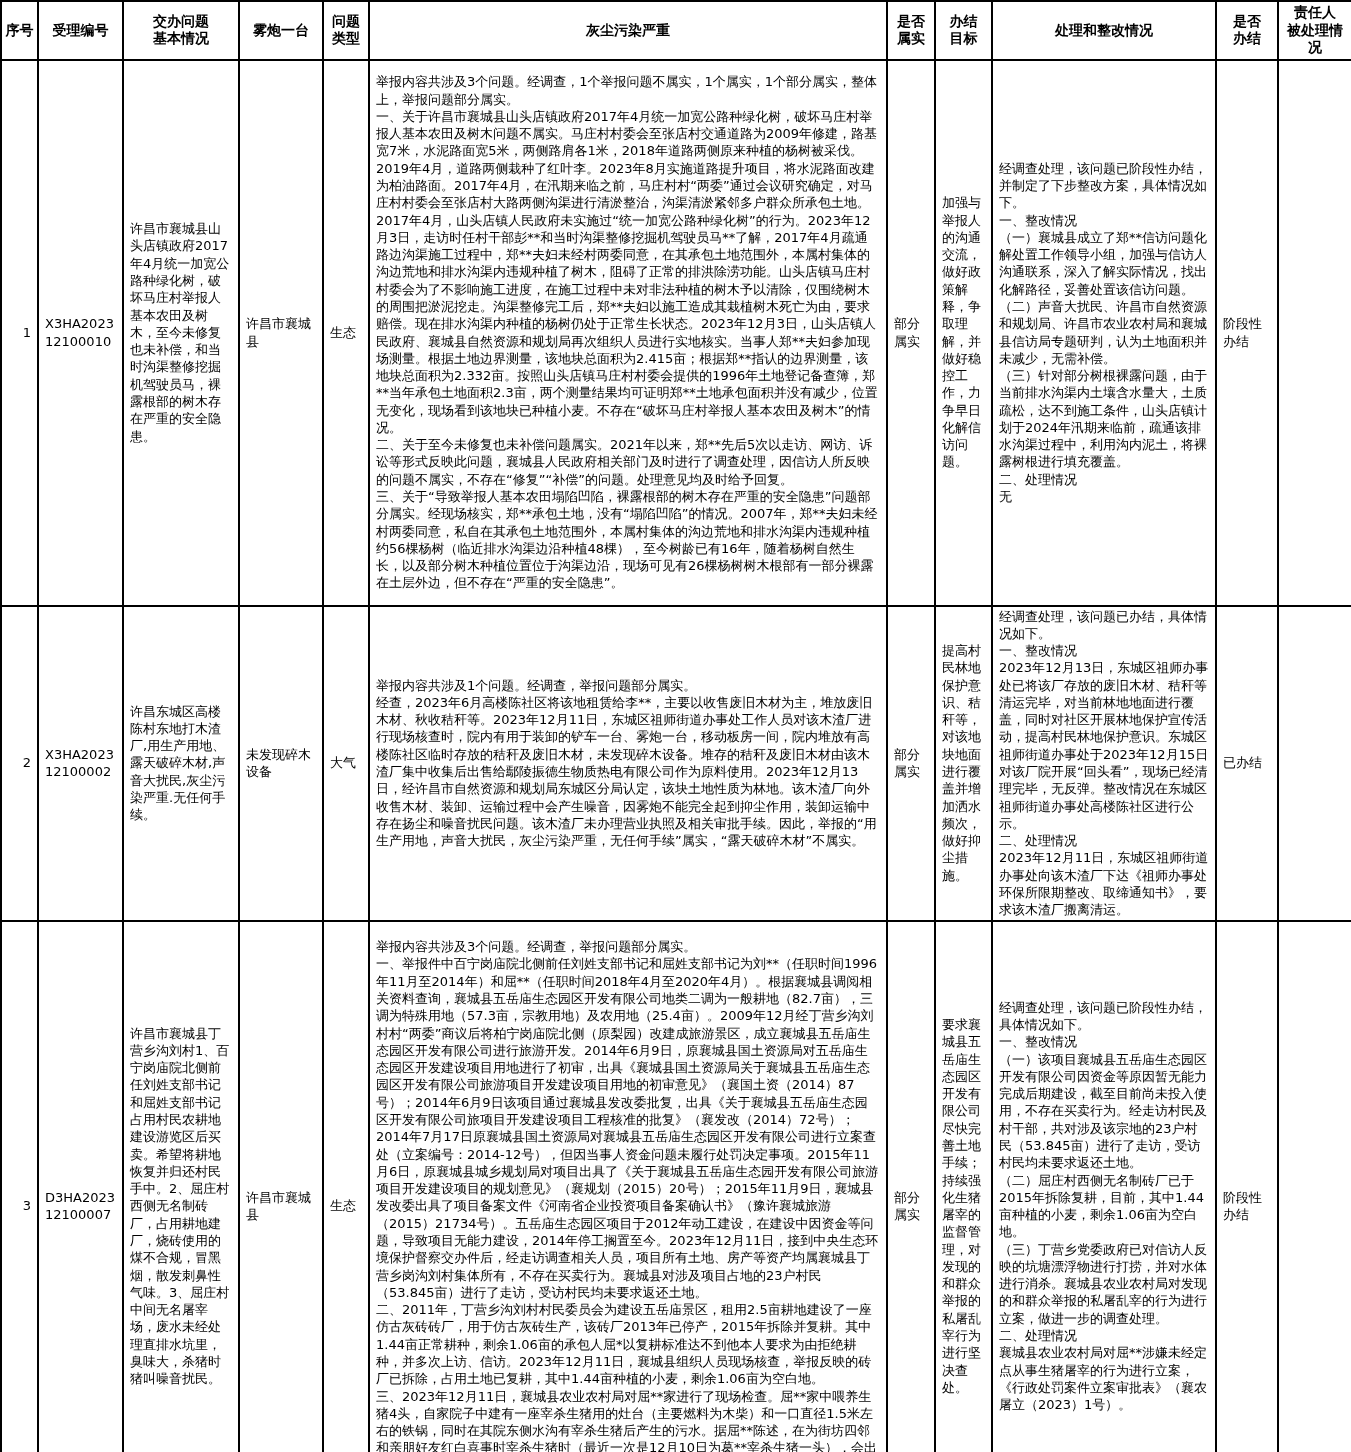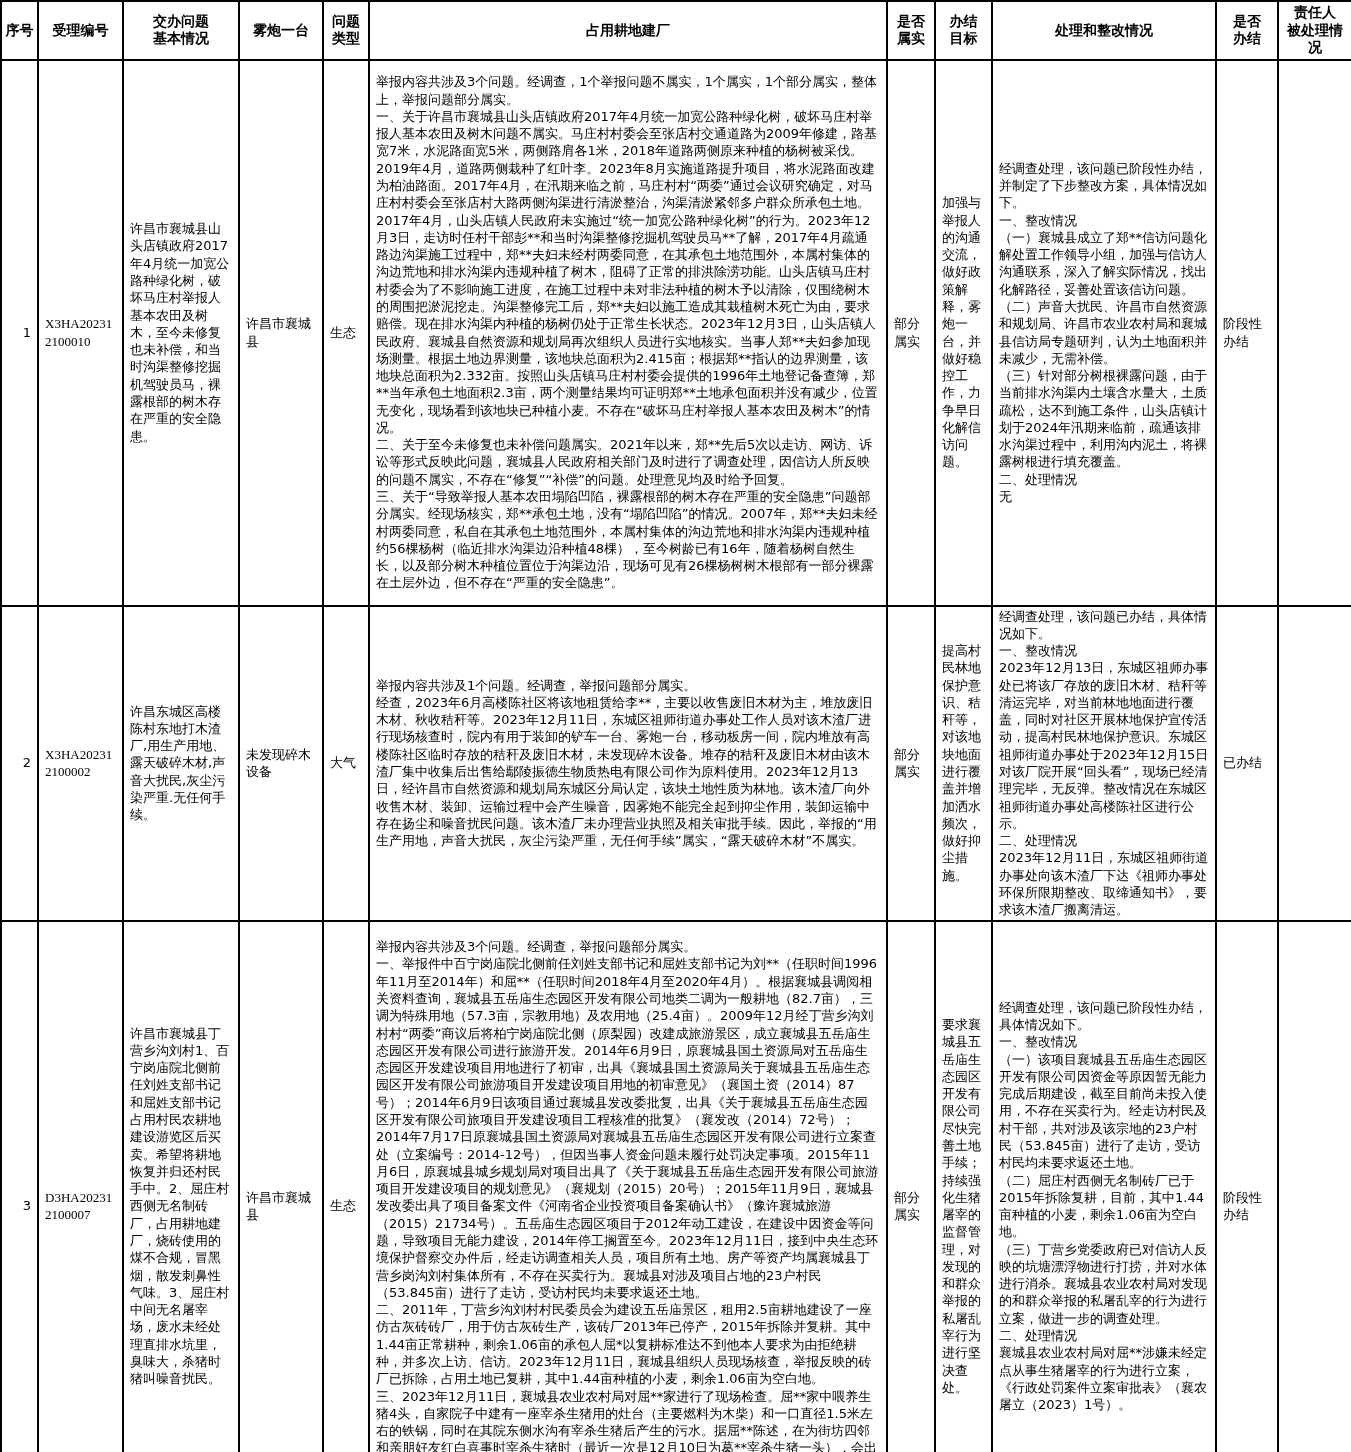--- a/index.html
+++ b/index.html
@@ -17,21 +17,21 @@
   table.report th {
     font-size:14px;
     font-weight:bold;
     text-align:center;
     white-space:pre-line;
     line-height:1.25;
     padding:2px 1px;
   }
   td.pre { white-space:pre-wrap; text-align:left; }
   td.seq { text-align:right; padding-right:2px; }
-  td.caseno { word-break:break-all; text-align:left;font-family:Liberation Serif, serif; }
+  td.caseno { word-break:break-all; text-align:left; }
   td.mid { text-align:left; }
 </style>
 </head>
 <body>
 
 <table class="report">
   <colgroup>
     <col style="width:37px">
       <col style="width:85px">
       <col style="width:116px">
@@ -46,21 +46,21 @@
   </colgroup>
   <thead>
     <tr style="height:57px">
       <th>序号</th>
       <th>受理编号</th>
       <th>交办问题
 基本情况</th>
       <th>雾炮一台</th>
       <th>问题
 类型</th>
-      <th>占用耕地建厂</th>
+      <th>灰尘污染严重</th>
       <th>是否
 属实</th>
       <th>办结
 目标</th>
       <th>处理和整改情况</th>
       <th>是否
 办结</th>
       <th>责任人
 被处理情
 况</th>
@@ -71,21 +71,21 @@
       <td class="seq">1</td>
       <td class="caseno">X3HA202312100010</td>
       <td class="pre">许昌市襄城县山头店镇政府2017年4月统一加宽公路种绿化树，破坏马庄村举报人基本农田及树木，至今未修复也未补偿，和当时沟渠整修挖掘机驾驶员马，裸露根部的树木存在严重的安全隐患。</td>
       <td class="mid">许昌市襄城县</td>
       <td class="mid">生态</td>
       <td class="pre">举报内容共涉及3个问题。经调查，1个举报问题不属实，1个属实，1个部分属实，整体上，举报问题部分属实。
 一、关于许昌市襄城县山头店镇政府2017年4月统一加宽公路种绿化树，破坏马庄村举报人基本农田及树木问题不属实。马庄村村委会至张店村交通道路为2009年修建，路基宽7米，水泥路面宽5米，两侧路肩各1米，2018年道路两侧原来种植的杨树被采伐。2019年4月，道路两侧栽种了红叶李。2023年8月实施道路提升项目，将水泥路面改建为柏油路面。2017年4月，在汛期来临之前，马庄村村“两委”通过会议研究确定，对马庄村村委会至张店村大路两侧沟渠进行清淤整治，沟渠清淤紧邻多户群众所承包土地。2017年4月，山头店镇人民政府未实施过“统一加宽公路种绿化树”的行为。2023年12月3日，走访时任村干部彭**和当时沟渠整修挖掘机驾驶员马**了解，2017年4月疏通路边沟渠施工过程中，郑**夫妇未经村两委同意，在其承包土地范围外，本属村集体的沟边荒地和排水沟渠内违规种植了树木，阻碍了正常的排洪除涝功能。山头店镇马庄村村委会为了不影响施工进度，在施工过程中未对非法种植的树木予以清除，仅围绕树木的周围把淤泥挖走。沟渠整修完工后，郑**夫妇以施工造成其栽植树木死亡为由，要求赔偿。现在排水沟渠内种植的杨树仍处于正常生长状态。2023年12月3日，山头店镇人民政府、襄城县自然资源和规划局再次组织人员进行实地核实。当事人郑**夫妇参加现场测量。根据土地边界测量，该地块总面积为2.415亩；根据郑**指认的边界测量，该地块总面积为2.332亩。按照山头店镇马庄村村委会提供的1996年土地登记备查簿，郑**当年承包土地面积2.3亩，两个测量结果均可证明郑**土地承包面积并没有减少，位置无变化，现场看到该地块已种植小麦。不存在“破坏马庄村举报人基本农田及树木”的情况。
 二、关于至今未修复也未补偿问题属实。2021年以来，郑**先后5次以走访、网访、诉讼等形式反映此问题，襄城县人民政府相关部门及时进行了调查处理，因信访人所反映的问题不属实，不存在“修复”“补偿”的问题。处理意见均及时给予回复。
 三、关于“导致举报人基本农田塌陷凹陷，裸露根部的树木存在严重的安全隐患”问题部分属实。经现场核实，郑**承包土地，没有“塌陷凹陷”的情况。2007年，郑**夫妇未经村两委同意，私自在其承包土地范围外，本属村集体的沟边荒地和排水沟渠内违规种植约56棵杨树（临近排水沟渠边沿种植48棵），至今树龄已有16年，随着杨树自然生长，以及部分树木种植位置位于沟渠边沿，现场可见有26棵杨树树木根部有一部分裸露在土层外边，但不存在“严重的安全隐患”。</td>
       <td class="mid">部分属实</td>
-      <td class="pre">加强与举报人的沟通交流，做好政策解释，雾炮一台，并做好稳控工作，力争早日化解信访问题。</td>
+      <td class="pre">加强与举报人的沟通交流，做好政策解释，争取理解，并做好稳控工作，力争早日化解信访问题。</td>
       <td class="pre">经调查处理，该问题已阶段性办结，并制定了下步整改方案，具体情况如下。
 一、整改情况
 （一）襄城县成立了郑**信访问题化解处置工作领导小组，加强与信访人沟通联系，深入了解实际情况，找出化解路径，妥善处置该信访问题。
 （二）声音大扰民、许昌市自然资源和规划局、许昌市农业农村局和襄城县信访局专题研判，认为土地面积并未减少，无需补偿。
 （三）针对部分树根裸露问题，由于当前排水沟渠内土壤含水量大，土质疏松，达不到施工条件，山头店镇计划于2024年汛期来临前，疏通该排水沟渠过程中，利用沟内泥土，将裸露树根进行填充覆盖。
 二、处理情况
 无</td>
       <td class="mid">阶段性办结</td>
       <td class="mid"></td>
     </tr>

